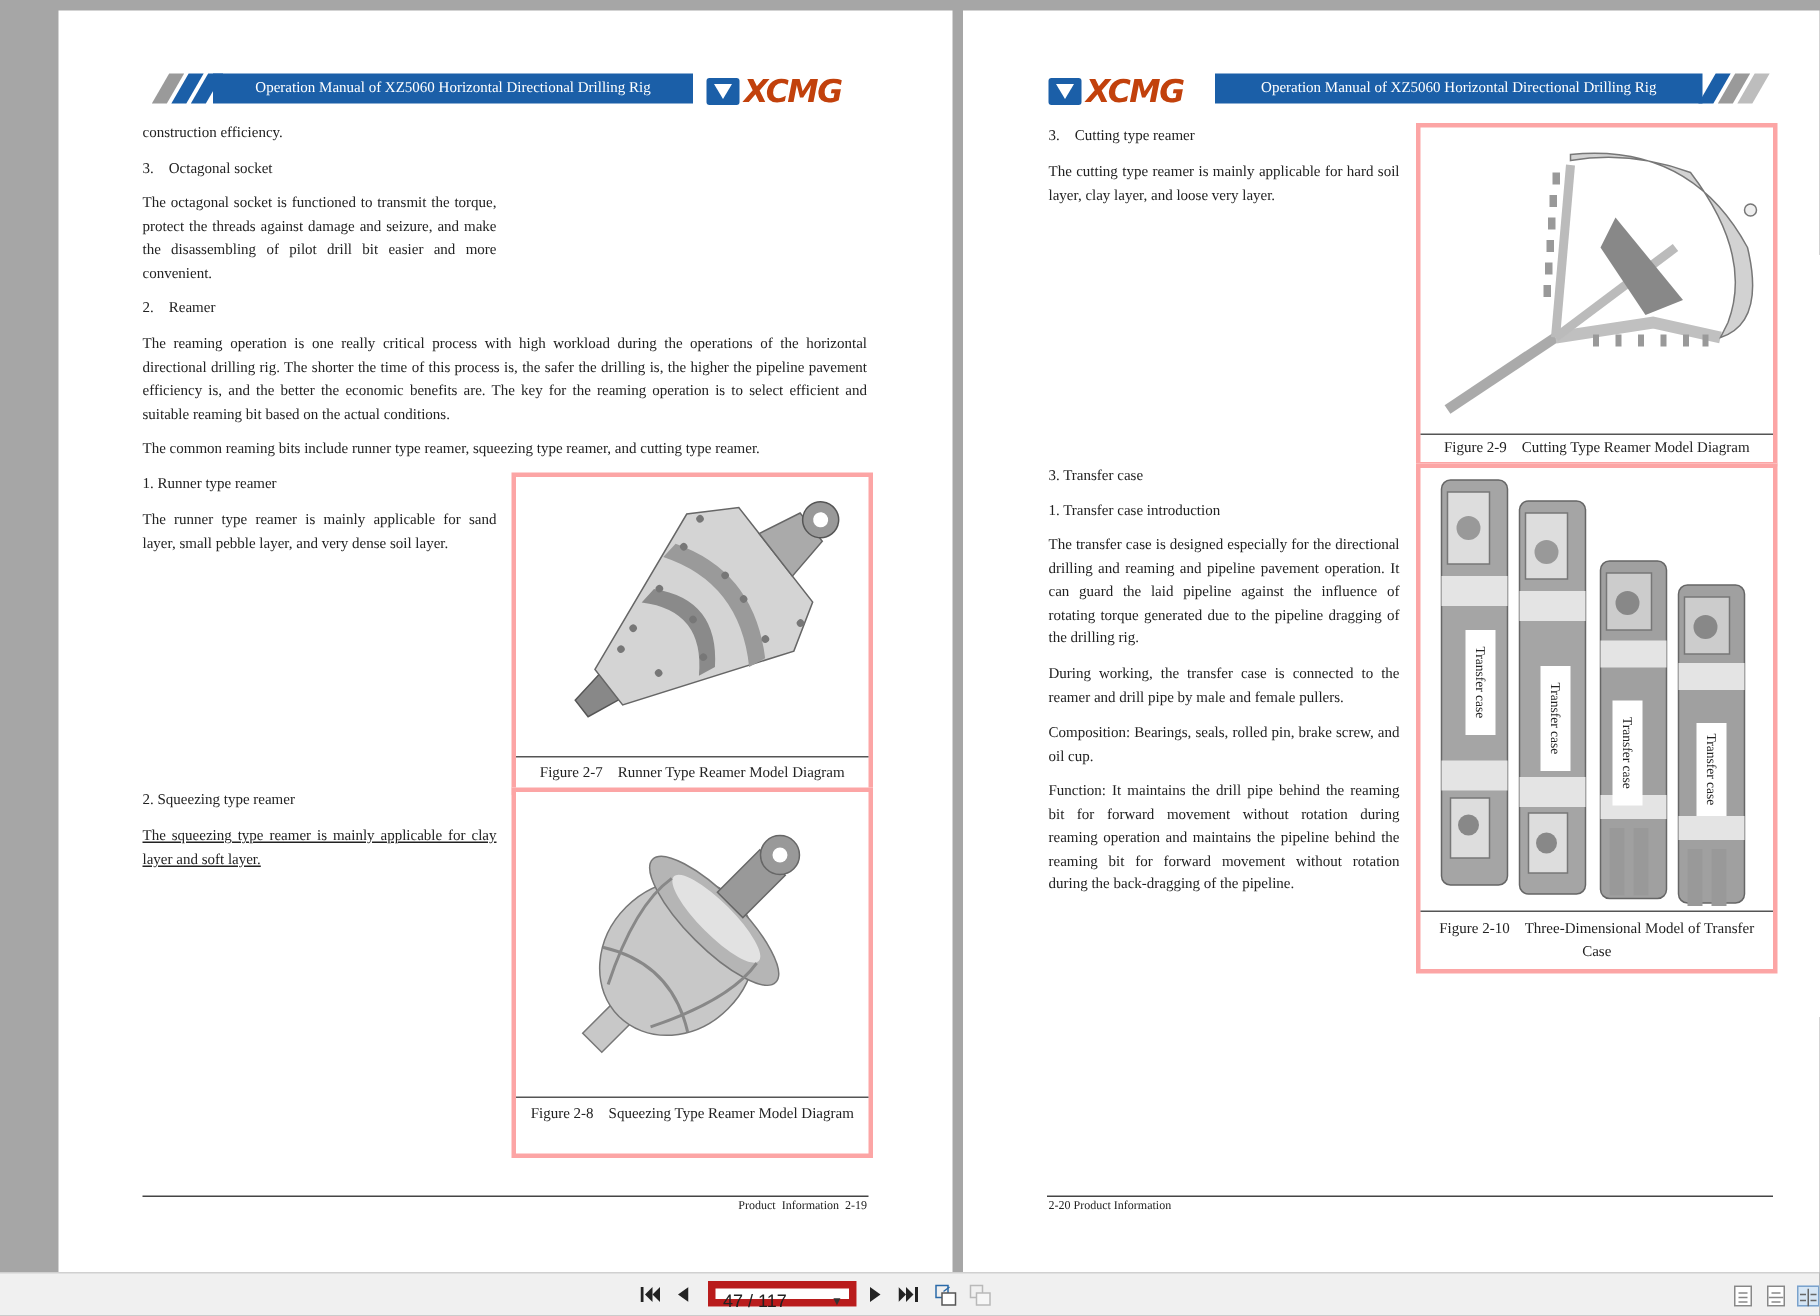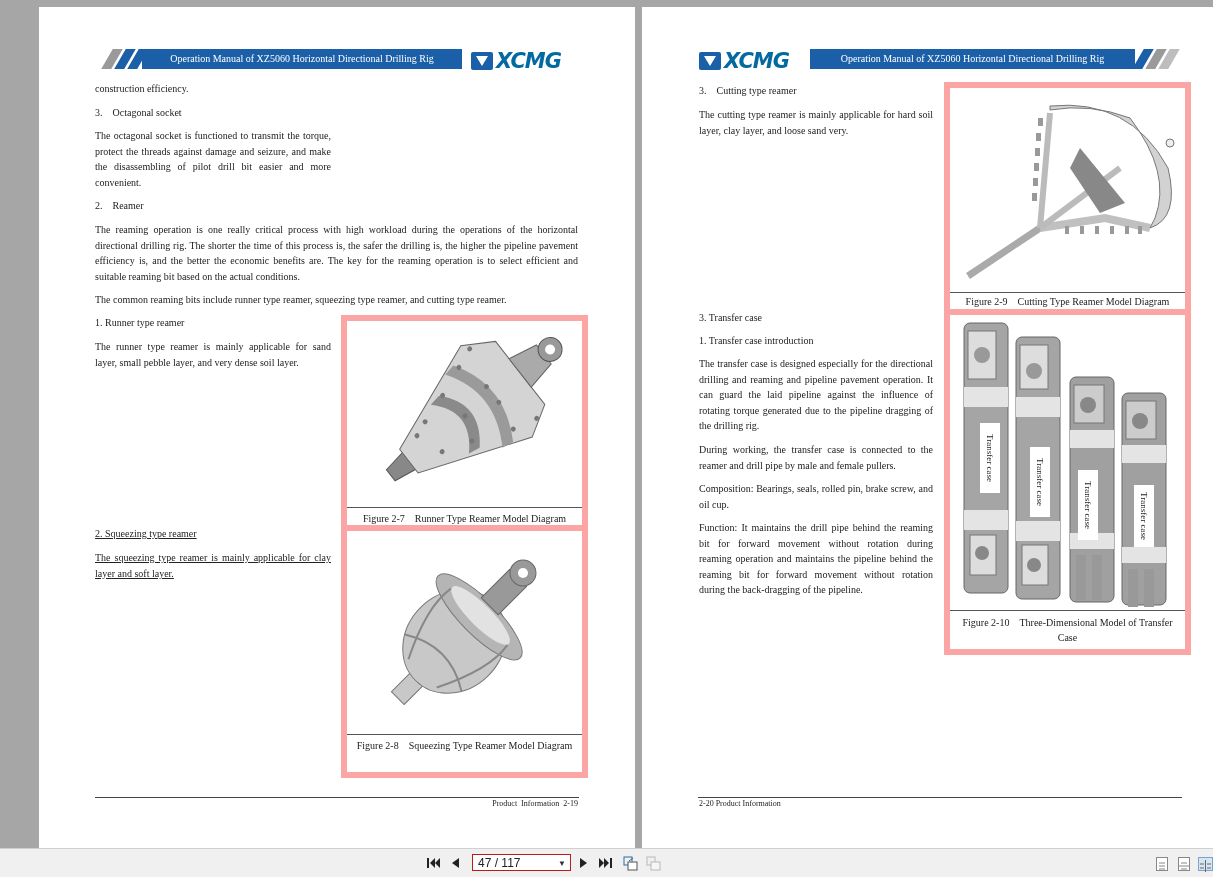--- a/index.html
+++ b/index.html
@@ -8,33 +8,33 @@
   #page-left { left:7px; width:596px; }
   #page-right { left:610px; width:596px; }
   .abs { position:absolute; }
   .txt { font-size:10px; line-height:15.6px; text-align:justify; }
   .p { margin:0; }
   
   .hdr-band { position:absolute; height:20px; background:#1b5fa8; color:#fff; font-size:10px; line-height:20px; text-align:center; }
   .logo { position:absolute; display:flex; align-items:center; }
   .logo .mark { width:22px; height:18px; background:#1b5fa8; border-radius:2px; position:relative; margin-right:3px; }
   .logo .mark:after { content:""; position:absolute; left:5px; top:4px; width:0; height:0; border-left:6px solid transparent; border-right:6px solid transparent; border-top:10px solid #fff; }
-  .logo .word { font-family:"DejaVu Sans", sans-serif; font-weight:bold; font-style:italic; color:#0369a1; font-size:21px; letter-spacing:-1px; }
+  .logo .word { font-family:"DejaVu Sans", sans-serif; font-weight:bold; font-style:italic; color:#c2410c; font-size:21px; letter-spacing:-1px; }
   .stripes { position:absolute; display:flex; gap:3px; }
   .stripes span { display:block; width:10px; height:20px; transform:skewX(-30deg); }
   
-  .fig { position:absolute; border:6px solid #fca5a5; background:#fff; }
+  .fig { position:absolute; border:3px solid #fca5a5; background:#fff; }
   .fig .img { position:absolute; left:0; right:0; top:0; border-bottom:1px solid #555; }
   .fig .cap { position:absolute; left:0; right:0; bottom:0; font-size:10px; line-height:15px; text-align:center; padding:0 6px; }
   .footer-line { position:absolute; height:1px; background:#444; }
   .footer-txt { position:absolute; font-size:8px; }
   
   #toolbar { position:absolute; left:0; top:848px; width:1213px; height:29px; background:#f0f0f0; border-top:1px solid #d0d0d0; font-family:"Liberation Sans", sans-serif; }
   .tb-btn { position:absolute; top:6px; height:16px; display:flex; align-items:center; justify-content:center; color:#222; font-size:13px; cursor:pointer; }
-  #page-select { position:absolute; left:472px; top:5px; width:99px; height:17px; border:1px solid #b91c1c; background:#fff; font-size:12px; line-height:17px; box-sizing:border-box; padding-left:5px; }
+  #page-select { position:absolute; left:472px; top:5px; width:99px; height:17px; border:5px solid #b91c1c; background:#fff; font-size:12px; line-height:17px; box-sizing:border-box; padding-left:5px; }
   #page-select .arr { position:absolute; right:4px; top:0; font-size:8px; color:#333; }
   .view-btn { position:absolute; top:8px; width:12px; height:14px; border:1px solid #888; box-sizing:border-box; background:#fff; }
 </style>
 </head>
 <body>
 
 <div id="page-left" class="page">
 
   <div class="stripes" style="left:68px;top:42px;">
     <span style="background:#9a9a9a"></span>
@@ -80,21 +80,21 @@
             <circle cx="0" cy="0" r="2.5"></circle>
               <circle cx="35" cy="-10" r="2.5"></circle>
               <circle cx="35" cy="10" r="2.5"></circle>
           </g>
         </g>
       </svg>
     </div>
     <div class="cap" style="height:22px;line-height:22px;">Figure 2-7&nbsp;&nbsp;&nbsp;&nbsp;Runner Type Reamer Model Diagram</div>
   </div>
 
-  <p class="abs txt p" style="left:56px;top:519px;width:240px;text-decoration:underline;">2. Squeezing type reamer</p>
+  <p class="abs txt p" style="left:56px;top:519px;width:240px;">2. Squeezing type reamer</p>
   <p class="abs txt p" style="left:56px;top:543px;width:236px;text-decoration:underline;">The squeezing type reamer is mainly applicable for clay layer and soft layer.</p>
 
   <div class="fig" style="left:302px;top:518px;width:235px;height:241px;">
     <div class="img" style="height:203px;">
       <svg width="235" height="203" viewBox="0 0 235 203">
         <g transform="translate(118,100) rotate(-45)">
           <rect x="-95" y="-9" width="35" height="18" fill="#c8c8c8" stroke="#777"></rect>
           <ellipse cx="-15" cy="0" rx="55" ry="48" fill="#c8c8c8" stroke="#777"></ellipse>
           <ellipse cx="20" cy="0" rx="18" ry="58" fill="#b5b5b5" stroke="#777"></ellipse>
           <ellipse cx="22" cy="0" rx="11" ry="40" fill="#e2e2e2"></ellipse>
@@ -118,21 +118,21 @@
     <span class="word">XCMG</span>
   </div>
   <div class="hdr-band" style="left:168px;top:42px;width:325px;">Operation Manual of XZ5060 Horizontal Directional Drilling Rig</div>
   <div class="stripes" style="left:496px;top:42px;">
     <span style="background:#1b5fa8"></span>
       <span style="background:#9a9a9a"></span>
       <span style="background:#bdbdbd"></span>
   </div>
 
   <p class="abs txt p" style="left:57px;top:76px;width:236px;">3.&nbsp;&nbsp;&nbsp;&nbsp;Cutting type reamer</p>
-  <p class="abs txt p" style="left:57px;top:100px;width:234px;">The cutting type reamer is mainly applicable for hard soil layer, clay layer, and loose sand very.</p>
+  <p class="abs txt p" style="left:57px;top:100px;width:234px;">The cutting type reamer is mainly applicable for hard soil layer, clay layer, and loose very layer.</p>
 
   <div class="fig" style="left:302px;top:75px;width:235px;height:223px;">
     <div class="img" style="height:204px;">
       <svg width="235" height="204" viewBox="0 0 235 204">
         <line x1="18" y1="188" x2="90" y2="140" stroke="#aaa" stroke-width="7"></line>
         <path d="M90,140 L155,130 L200,140" stroke="#c0c0c0" stroke-width="8" fill="none"></path>
         <path d="M100,18 Q180,10 218,80 Q230,130 200,140 L205,130 Q222,85 180,30 Q140,15 100,22 Z" fill="#d2d2d2" stroke="#777"></path>
         <line x1="100" y1="25" x2="90" y2="140" stroke="#bbb" stroke-width="6"></line>
         <line x1="90" y1="140" x2="170" y2="80" stroke="#bbb" stroke-width="6"></line>
         <polygon points="130,60 175,115 150,125 120,80" fill="#888"></polygon>

